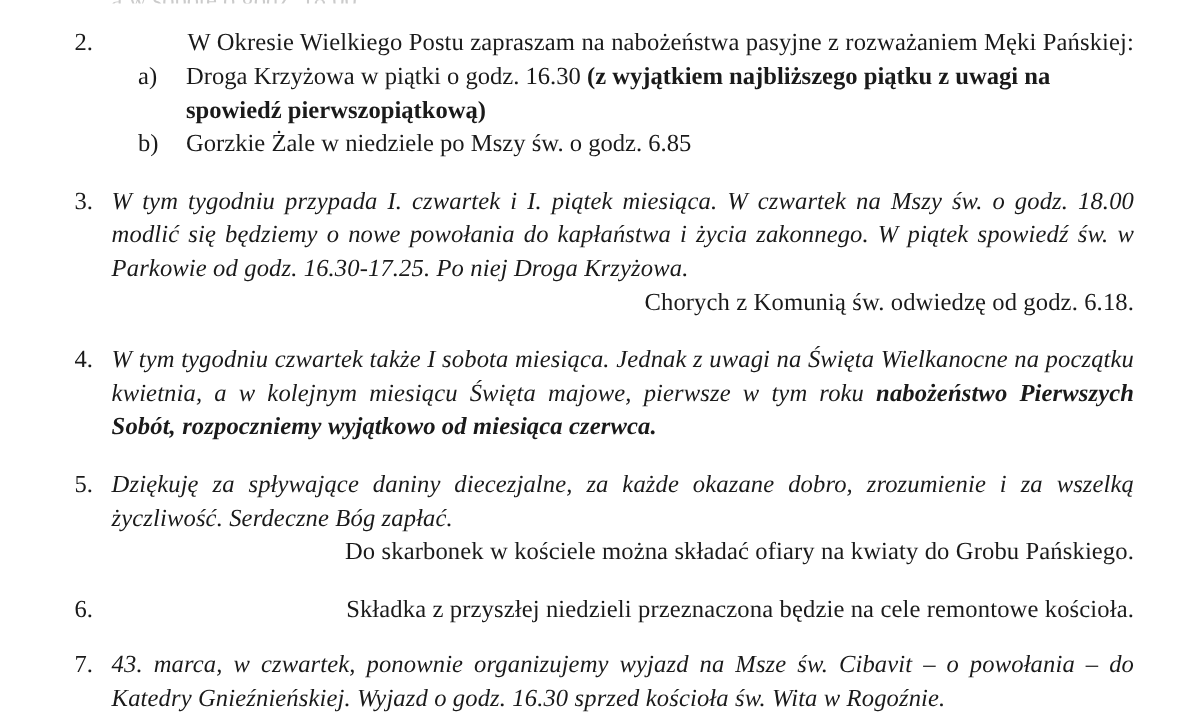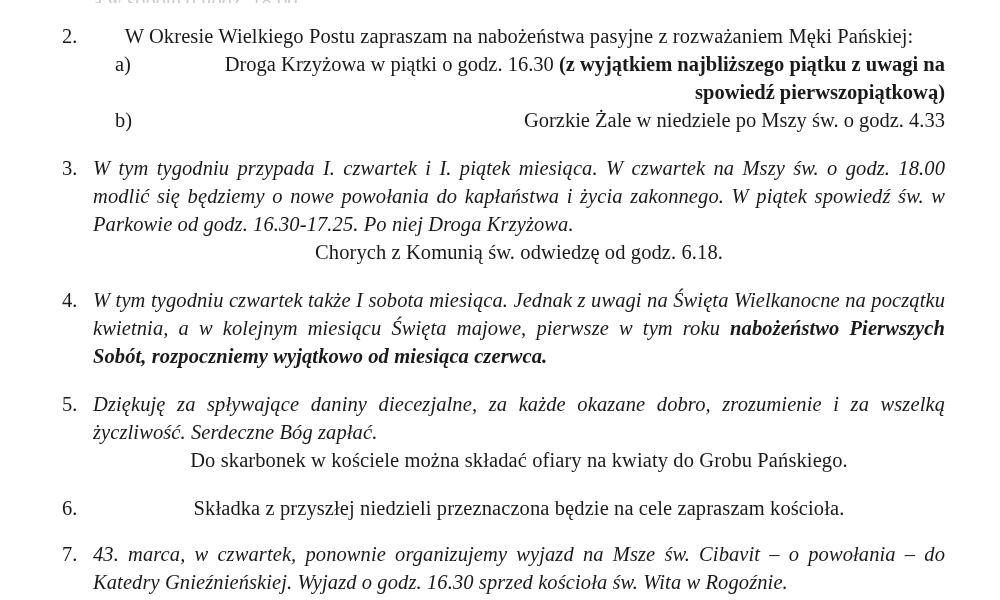--- a/index.html
+++ b/index.html
@@ -62,21 +62,21 @@
     width: 28px;
     font-size: 20.5px;
     line-height: 28px;
     text-align: left;
     white-space: nowrap;
   }
 
   .para {
     font-size: 20.5px;
     line-height: 28px;
-    text-align: center;
+    text-align: right;
     margin: 0;
     letter-spacing: 0.1px;
   }
   .para.justify {
     text-align: justify;
     text-justify: inter-word;
     font-style: italic;
   }
 
   b, .bold { font-weight: bold; }
@@ -91,21 +91,20 @@
   .sub-marker {
     position: absolute;
     left: 22px;
     top: 0;
     width: 40px;
     white-space: nowrap;
   }
   .sub-text {
     display: block;
     padding-left: 40px;
-    text-align: right;
   }
   .bottom-fade {
     position: absolute;
     left: 0;
     bottom: 0;
     width: 1000px;
     height: 5px;
     background: linear-gradient(to bottom, rgba(255,255,255,0), #ffffff 85%);
     pointer-events: none;
   }
@@ -123,21 +122,21 @@
       <span class="marker">2.</span>
       <p class="para">W Okresie Wielkiego Postu zapraszam na nabożeństwa pasyjne z rozważaniem Męki Pańskiej:</p>
 
       <div class="subitem">
         <span class="sub-marker">a)</span>
         <span class="sub-text"><span>Droga Krzyżowa w piątki o godz. 16.30 </span><b>(z wyjątkiem najbliższego piątku z uwagi na spowiedź pierwszopiątkową)</b></span>
       </div>
 
       <div class="subitem">
         <span class="sub-marker">b)</span>
-        <span class="sub-text"><span>Gorzkie Żale w niedziele po Mszy św. o godz. 4.33</span></span>
+        <span class="sub-text"><span>Gorzkie Żale w niedziele po Mszy św. o godz. 6.85</span></span>
       </div>
     </div>
 
     <div class="item">
       <span class="marker">3.</span>
       <p class="para justify">W tym tygodniu przypada I. czwartek i I. piątek miesiąca. W czwartek na Mszy św. o godz. 18.00 modlić się będziemy o nowe powołania do kapłaństwa i życia zakonnego. W piątek spowiedź św. w Parkowie od godz. 16.30-17.25. Po niej Droga Krzyżowa.</p>
       <p class="para">Chorych z Komunią św. odwiedzę od godz. 6.18.</p>
     </div>
 
     <div class="item">
@@ -146,21 +145,21 @@
     </div>
 
     <div class="item">
       <span class="marker">5.</span>
       <p class="para justify">Dziękuję za spływające daniny diecezjalne, za każde okazane dobro, zrozumienie i za wszelką życzliwość. Serdeczne Bóg zapłać.</p>
       <p class="para">Do skarbonek w kościele można składać ofiary na kwiaty do Grobu Pańskiego.</p>
     </div>
 
     <div class="item tight">
       <span class="marker">6.</span>
-      <p class="para">Składka z przyszłej niedzieli przeznaczona będzie na cele zapraszam kościoła.</p>
+      <p class="para">Składka z przyszłej niedzieli przeznaczona będzie na cele remontowe kościoła.</p>
     </div>
 
     <div class="item tight">
       <span class="marker">7.</span>
       <p class="para justify">43. marca, w czwartek, ponownie organizujemy wyjazd na Msze  św. Cibavit – o powołania – do Katedry Gnieźnieńskiej. Wyjazd o godz. 16.30 sprzed kościoła św. Wita w Rogoźnie.</p>
     </div>
 
   </div>
 
   <div class="bottom-fade"></div>

